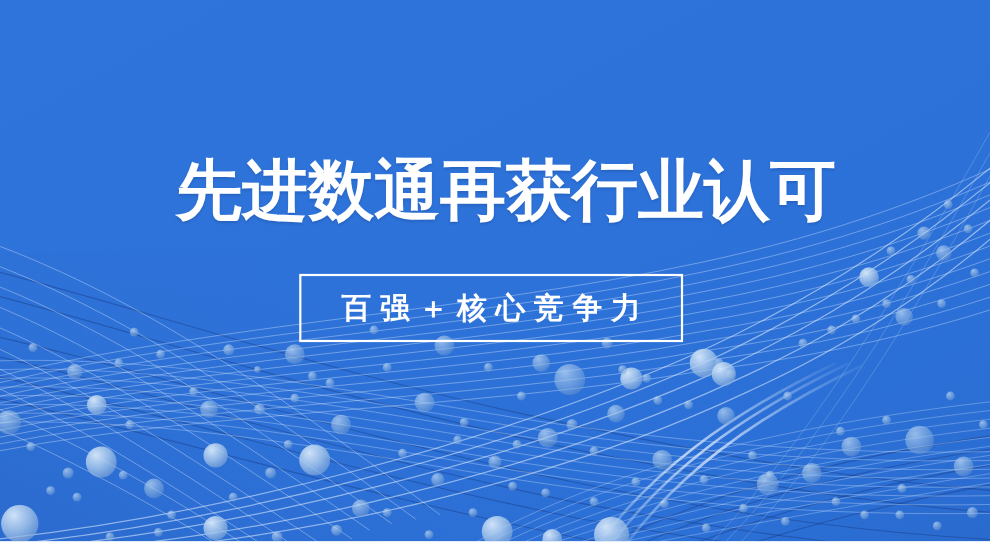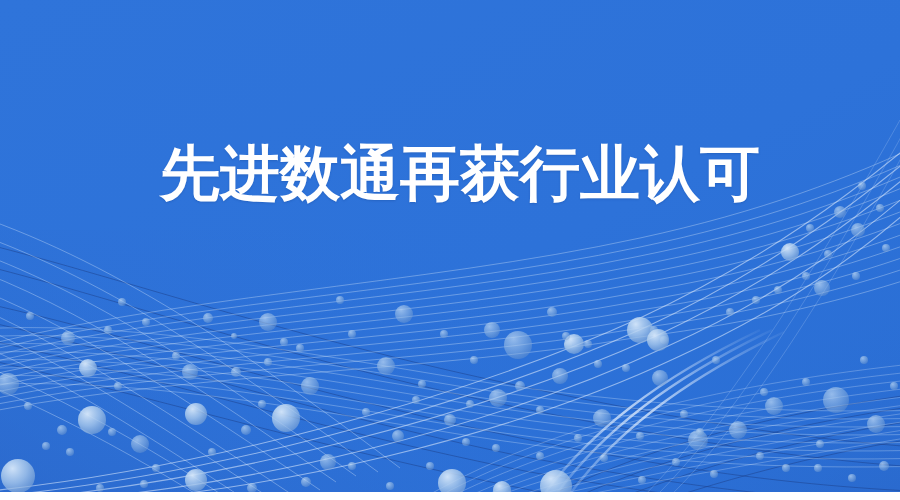--- a/index.html
+++ b/index.html
@@ -317,15 +317,18 @@
       <circle cx="566" cy="336" r="4" fill="url(#bubbleGradDim)"></circle>
       <circle cx="284" cy="342" r="4" fill="url(#bubbleGradDim)"></circle>
       <circle cx="422" cy="384" r="4" fill="url(#bubbleGradDim)"></circle>
       <circle cx="470" cy="404" r="4" fill="url(#bubbleGradDim)"></circle>
     </g>
   </svg>
 
   <div id="content">
     <div id="headline">先进数通再获行业认可</div>
 
+    <div id="subtitle-box">
+      <span id="subtitle-text">百强＋核心竞争力</span>
+    </div>
   </div>
 
 </div>
 
 </body></html>

